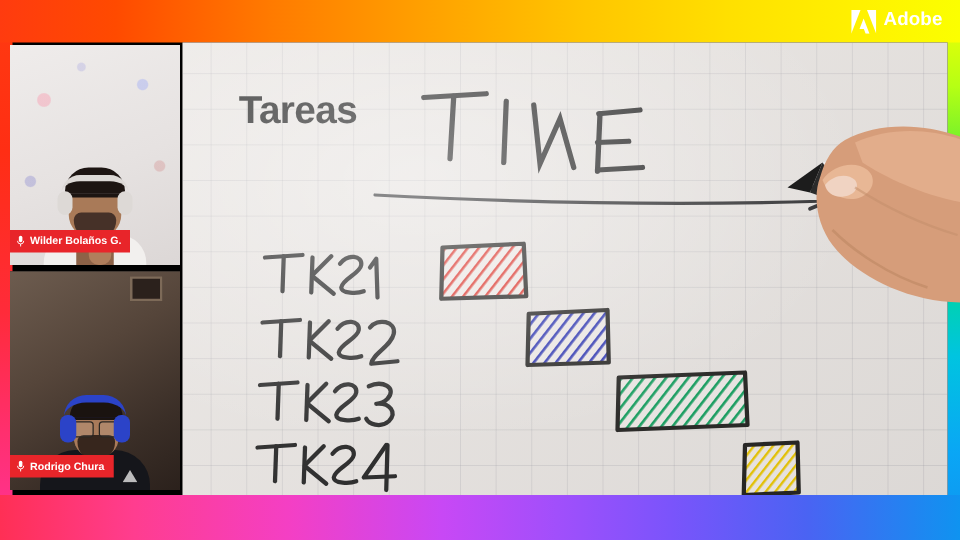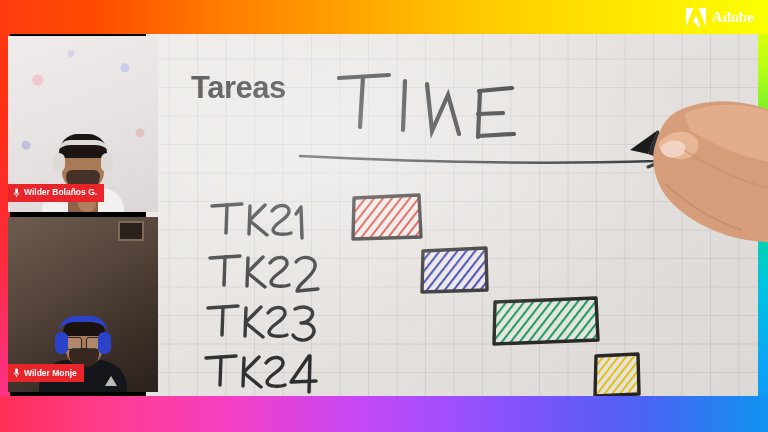--- a/index.html
+++ b/index.html
@@ -39,23 +39,22 @@
     position: absolute; right: 0; top: 0; width: 10px; height: 432px;
     background: linear-gradient(180deg,
       #fbff00 0%, #b6ff14 16%, #46e63c 34%, #00d89a 50%,
       #00c4e0 66%, #0aa6f5 84%, #0f93f0 100%);
   }
 
   
   .adobe-logo {
     position: absolute;
     right: 14px; top: 8px;
-    display: flex; align-items: center; gap: 6px;
+    display: flex; align-items: flex-start; gap: 6px;
     z-index: 20;
-    font-family: Liberation Serif, serif;
   }
   .adobe-logo .mark { width: 20px; height: 19px; display: block; }
   .adobe-logo .word {
     color: #ffffff;
     font-size: 15px;
     font-weight: bold;
     letter-spacing: 0.1px;
     line-height: 1;
   }
 
@@ -67,21 +66,20 @@
     display: flex; flex-direction: column;
     gap: 5px;
     z-index: 10;
   }
   .video-tile {
     position: relative;
     width: 136px;
     flex: 1 1 0;
     overflow: hidden;
     background: #2a2a2a;
-    padding-left: 14px;
   }
 
   
   .tile1-bg {
     position: absolute; inset: 0;
     background:
       radial-gradient(circle at 20% 25%, rgba(255,120,150,.30) 0 5px, transparent 6px),
       radial-gradient(circle at 78% 18%, rgba(120,140,255,.28) 0 4px, transparent 5px),
       radial-gradient(circle at 12% 62%, rgba(90,90,200,.25) 0 4px, transparent 5px),
       radial-gradient(circle at 88% 55%, rgba(200,90,90,.22) 0 4px, transparent 5px),
@@ -378,21 +376,21 @@
         <div class="t3-band"></div>
           <div class="t3-hpL"></div>
           <div class="t3-hpR"></div>
       </div>
       <div class="name-badge">
         <svg class="mic-icon" viewBox="0 0 8 12">
           <rect x="2.3" y="0.6" width="3.4" height="6.4" rx="1.7" fill="#ffffff"></rect>
           <path d="M1 5.6 a3 3 0 0 0 6 0" stroke="#ffffff" stroke-width="0.9" fill="none"></path>
           <line x1="4" y1="8.6" x2="4" y2="11" stroke="#ffffff" stroke-width="0.9"></line>
         </svg>
-        <span>Wilder Monje</span>
+        <span>Rodrigo Chura</span>
       </div>
     </div>
   </div>
 
   <div class="frame-left"></div>
   <div class="frame-right"></div>
   <div class="frame-top"></div>
   <div class="frame-bottom"></div>
 
   <div class="adobe-logo">

